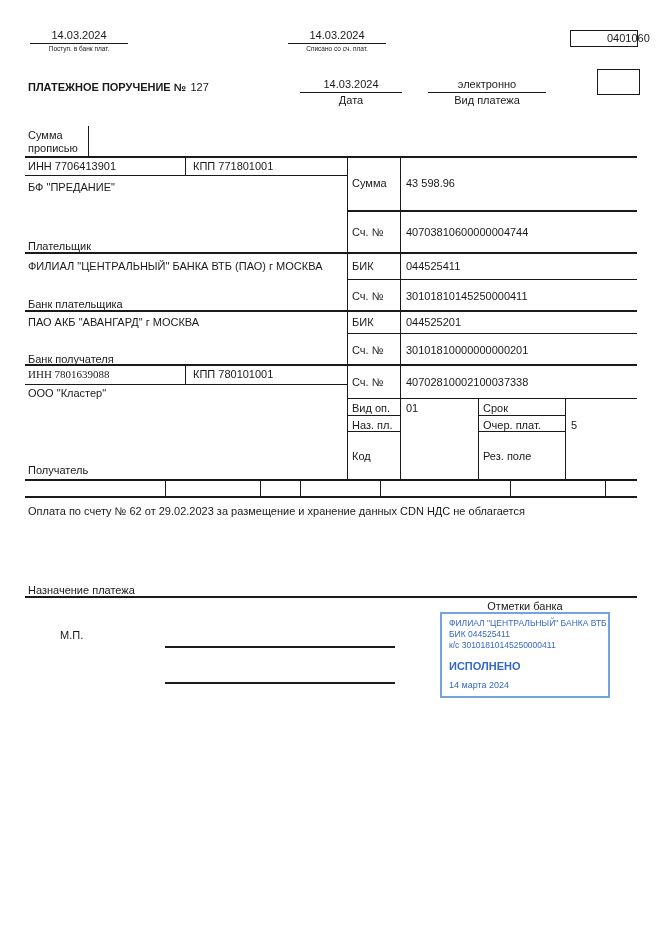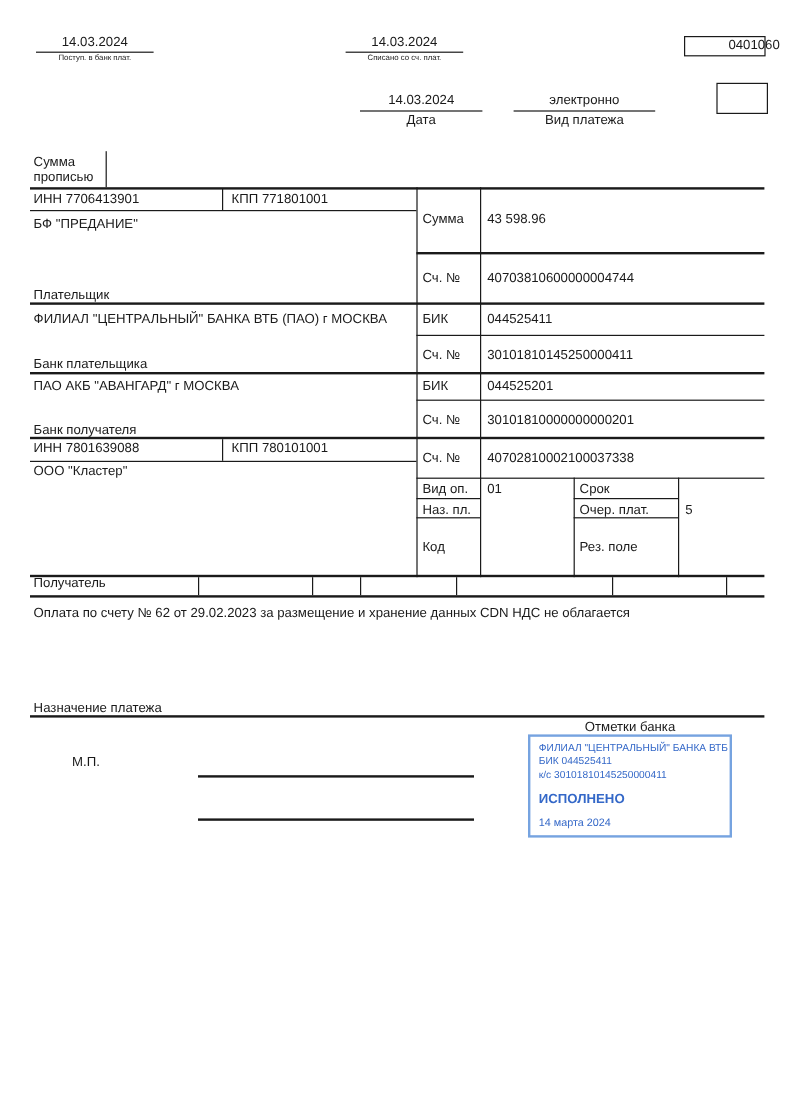--- a/index.html
+++ b/index.html
@@ -30,20 +30,24 @@
   <div class="abs tiny ctr" style="left:30px;top:45px;width:98px;">Поступ. в банк плат.</div>
 
   <div class="abs t ctr" style="left:288px;top:29px;width:98px;">14.03.2024</div>
   <div class="hl" style="left:288px;top:43px;width:98px;"></div>
   <div class="abs tiny ctr" style="left:288px;top:45px;width:98px;">Списано со сч. плат.</div>
 
   <div class="box" style="left:570px;top:30px;width:68px;height:17px;">
     <div class="t ctr" style="line-height:14px;">0401060</div>
   </div>
 
+  <div class="abs" style="left:28px;top:77px;">
+    <span class="t b">ПЛАТЕЖНОЕ ПОРУЧЕНИЕ №</span>
+    <span class="t">127</span>
+  </div>
 
   <div class="abs t ctr" style="left:300px;top:78px;width:102px;">14.03.2024</div>
   <div class="hl" style="left:300px;top:92px;width:102px;"></div>
   <div class="abs lbl ctr" style="left:300px;top:94px;width:102px;">Дата</div>
 
   <div class="abs t ctr" style="left:428px;top:78px;width:118px;">электронно</div>
   <div class="hl" style="left:428px;top:92px;width:118px;"></div>
   <div class="abs lbl ctr" style="left:428px;top:94px;width:118px;">Вид платежа</div>
 
   <div class="box" style="left:597px;top:69px;width:43px;height:26px;"></div>
@@ -62,27 +66,27 @@
   <div class="hl2" style="left:25px;top:252px;width:612px;"></div>
 
   <div class="abs t" style="left:28px;top:260px;">ФИЛИАЛ "ЦЕНТРАЛЬНЫЙ" БАНКА ВТБ (ПАО) г МОСКВА</div>
   <div class="abs lbl" style="left:28px;top:298px;">Банк плательщика</div>
   <div class="hl2" style="left:25px;top:310px;width:612px;"></div>
 
   <div class="abs t" style="left:28px;top:316px;">ПАО АКБ "АВАНГАРД" г МОСКВА</div>
   <div class="abs lbl" style="left:28px;top:353px;">Банк получателя</div>
   <div class="hl2" style="left:25px;top:364px;width:612px;"></div>
 
-  <div class="abs t" style="left:28px;top:368px;">ИНН 7801639088</div>
+  <div class="abs t" style="left:28px;top:368px;font-family:Liberation Serif, serif;">ИНН 7801639088</div>
   <div class="abs t" style="left:193px;top:368px;">КПП 780101001</div>
   <div class="vl" style="left:185px;top:366px;height:18px;"></div>
   <div class="hl" style="left:25px;top:384px;width:322px;"></div>
 
   <div class="abs t" style="left:28px;top:387px;">ООО "Кластер"</div>
-  <div class="abs lbl" style="left:28px;top:480px;">Получатель</div>
+  <div class="abs lbl" style="left:28px;top:464px;">Получатель</div>
   <div class="hl2" style="left:25px;top:479px;width:612px;"></div>
 
   <div class="vl" style="left:347px;top:156px;height:325px;"></div>
   <div class="vl" style="left:400px;top:156px;height:325px;"></div>
 
   <div class="abs t" style="left:352px;top:177px;">Сумма</div>
   <div class="abs t" style="left:406px;top:177px;">43 598.96</div>
   <div class="hl2" style="left:347px;top:210px;width:290px;"></div>
 
   <div class="abs t" style="left:352px;top:226px;">Сч. №</div>

